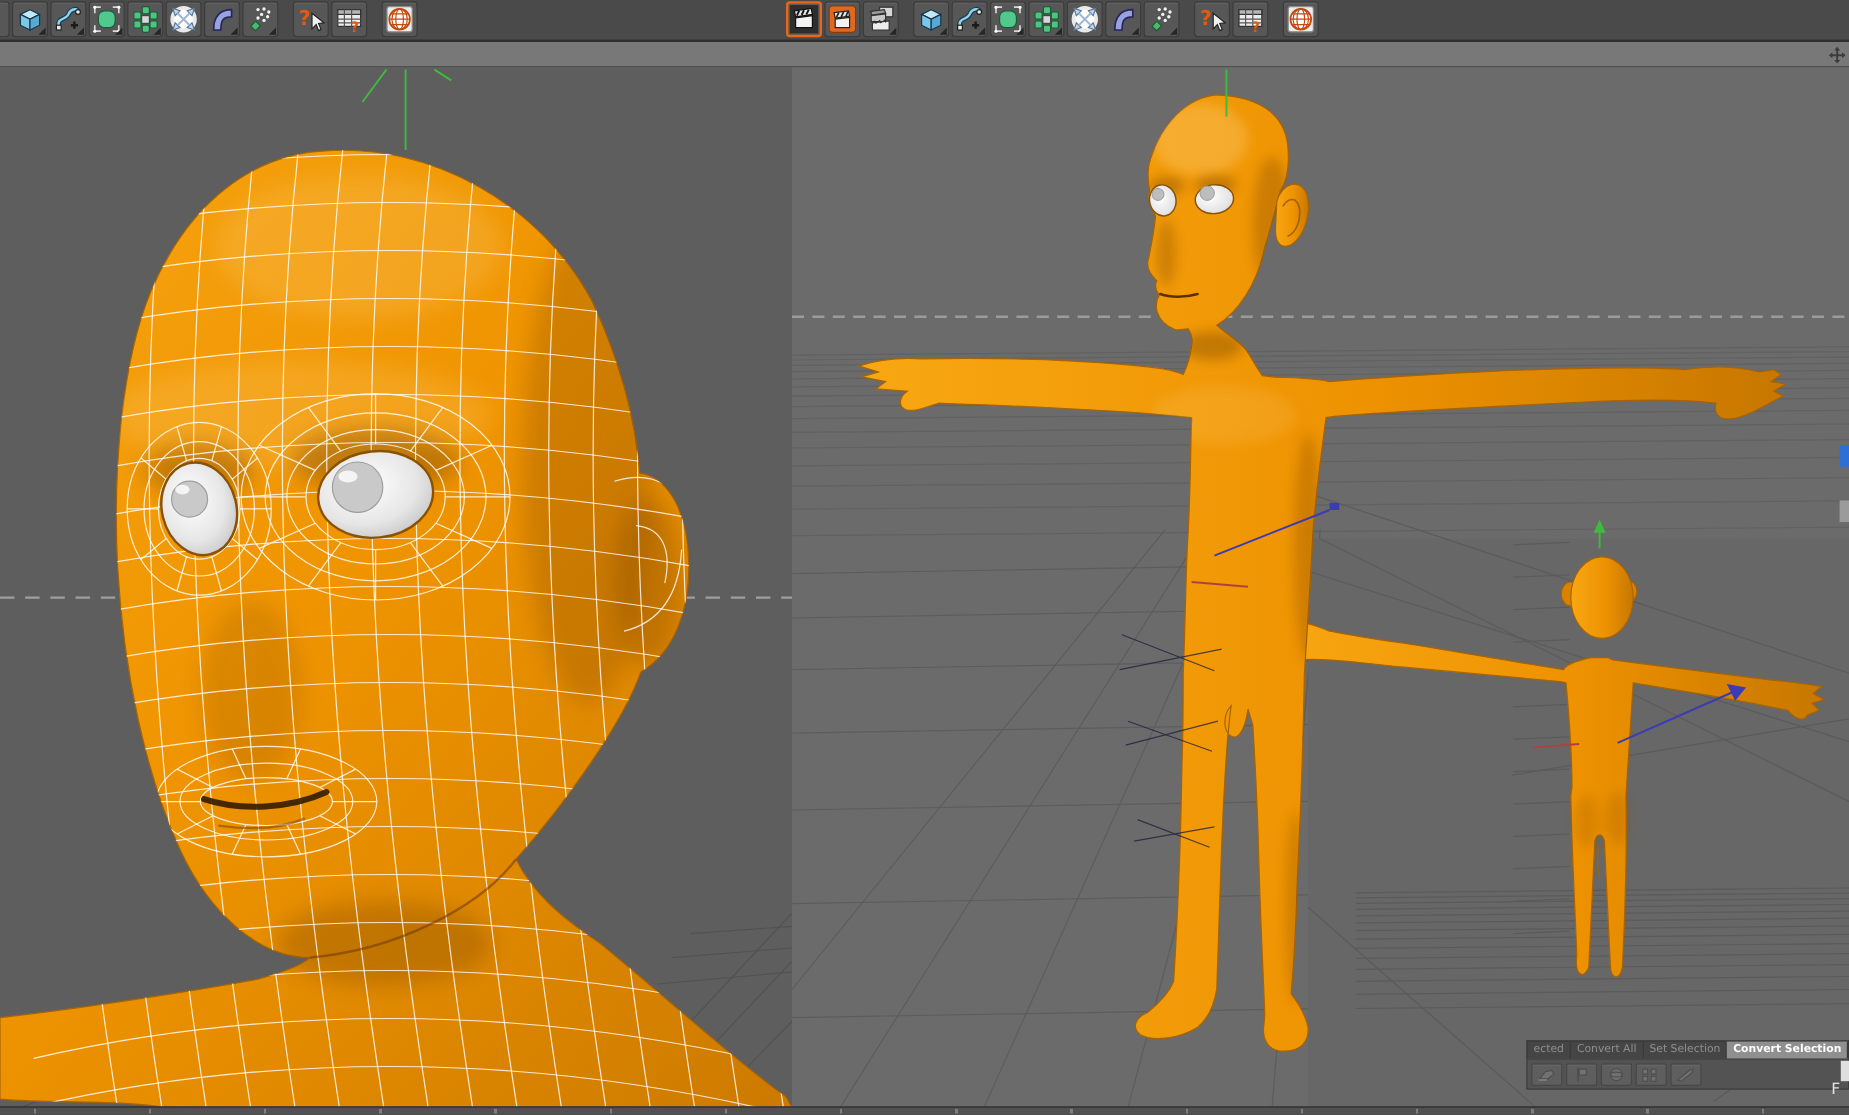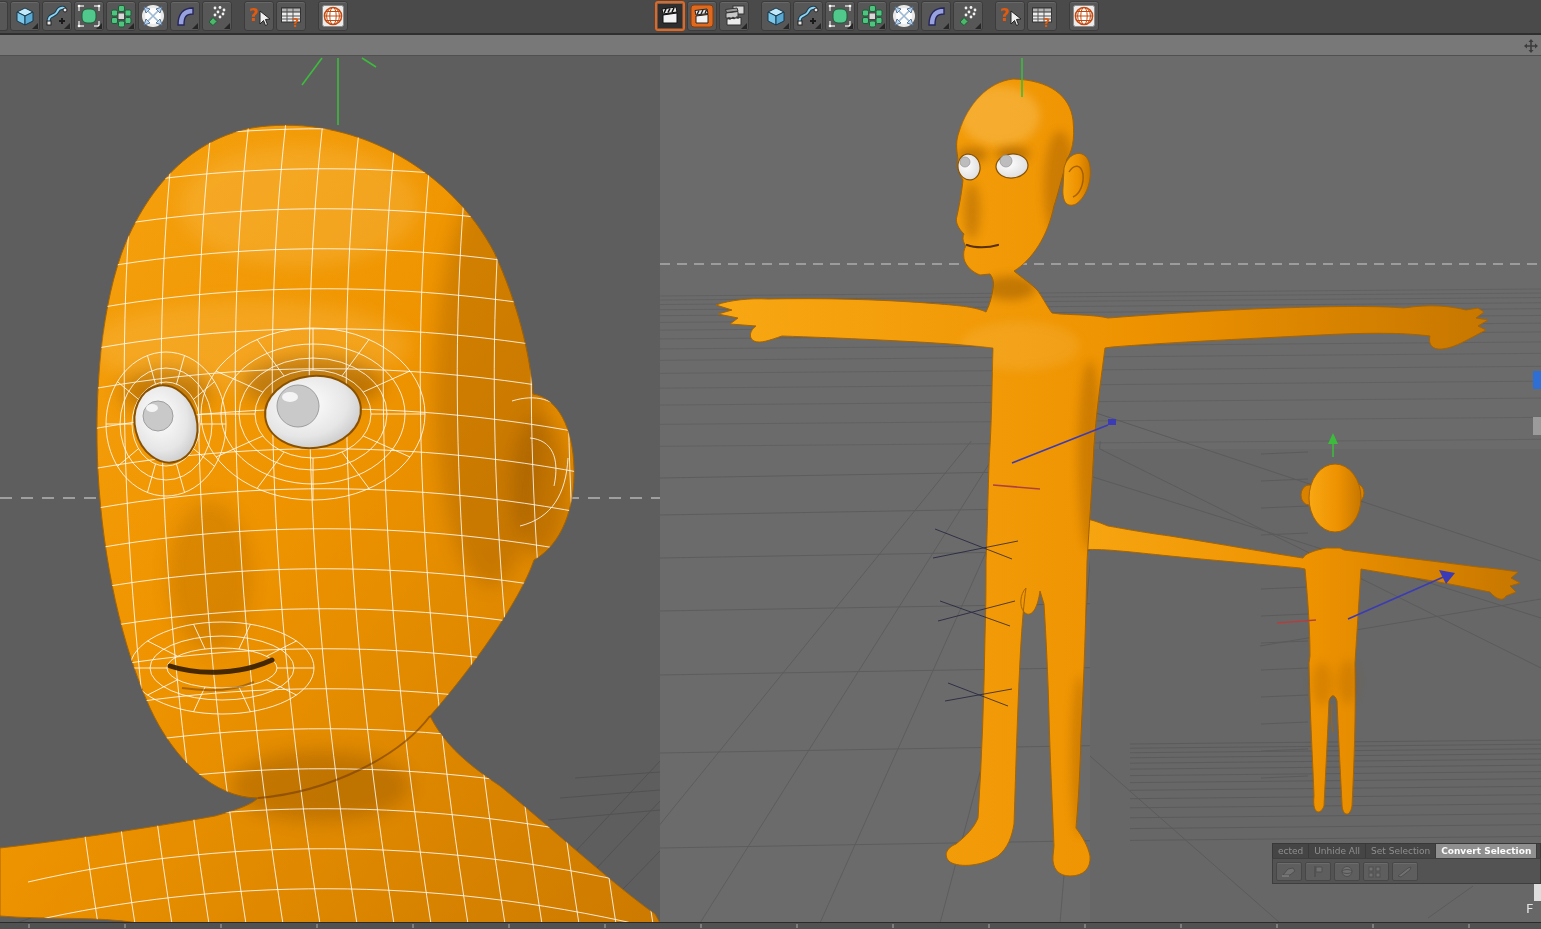--- a/index.html
+++ b/index.html
@@ -19,21 +19,21 @@
   
   #titlebar{position:absolute;left:0;top:35px;width:1541px;height:20px;background:#787878;border-bottom:1px solid #505050;}
   #move-handle{position:absolute;right:3px;top:3px;width:14px;height:14px;}
 
   
   #vp-left{position:absolute;left:0;top:56px;}
   #vp-right{position:absolute;left:660px;top:56px;}
 
   
   #selpanel{position:absolute;left:1272px;top:843px;width:269px;z-index:5;}
-  #seltabs{display:flex;height:14px;background:#454545;border:1px solid #383838;border-bottom:none;align-items:flex-start;}
+  #seltabs{display:flex;height:14px;background:#454545;border:1px solid #383838;border-bottom:none;align-items:flex-start;margin-top:24px;}
   .seltab{font-size:9px;line-height:14px;color:#8f8f8f;padding:0 5px;border-right:1px solid #3a3a3a;white-space:nowrap;overflow:hidden;}
   .seltab.active{background:#8f8f8f;color:#fdfdfd;font-weight:bold;}
   #seltools{display:flex;gap:3px;background:#535353;border:1px solid #3e3e3e;padding:2px 3px;height:20px;align-items:center;}
   .stool{width:24px;height:17px;background:#5e5e5e;border:1px solid #474747;border-radius:2px;
          box-shadow:inset 0 1px 0 rgba(255,255,255,.09);display:flex;align-items:center;justify-content:center;}
   .stool svg{width:18px;height:13px;opacity:.75;}
 
   
   .edge-sq{position:absolute;width:8px;z-index:4;}
   #edge-blue{left:1533px;top:371px;height:18px;background:#2e6fd6;}
@@ -659,21 +659,21 @@
       <line x1="362" y1="2" x2="362" y2="41" stroke="#3dbb3d" stroke-width="1.6"></line>
       <line x1="352" y1="407" x2="448" y2="369" stroke="#3b3bb5" stroke-width="1.6"></line>
       <rect x="448" y="363" width="8" height="6" fill="#3b3bb5"></rect>
       <line x1="333" y1="429" x2="380" y2="433" stroke="#b04040" stroke-width="1.6"></line>
     </g>
   </svg>
 
   <div id="selpanel">
     <div id="seltabs">
       <div class="seltab">ected</div>
-      <div class="seltab">Unhide All</div>
+      <div class="seltab">Convert All</div>
       <div class="seltab">Set Selection</div>
       <div class="seltab active">Convert Selection</div>
     </div>
     <div id="seltools">
       <div class="stool">
         <svg viewBox="0 0 18 13">
             <path d="M3 10 L8 4 L13 3 L15 6 L10 10 Z" fill="#787878" stroke="#4a4a4a"></path>
             <path d="M2 11 H9" stroke="#8a8a8a" stroke-width="1.5"></path>
           </svg>
       </div>

